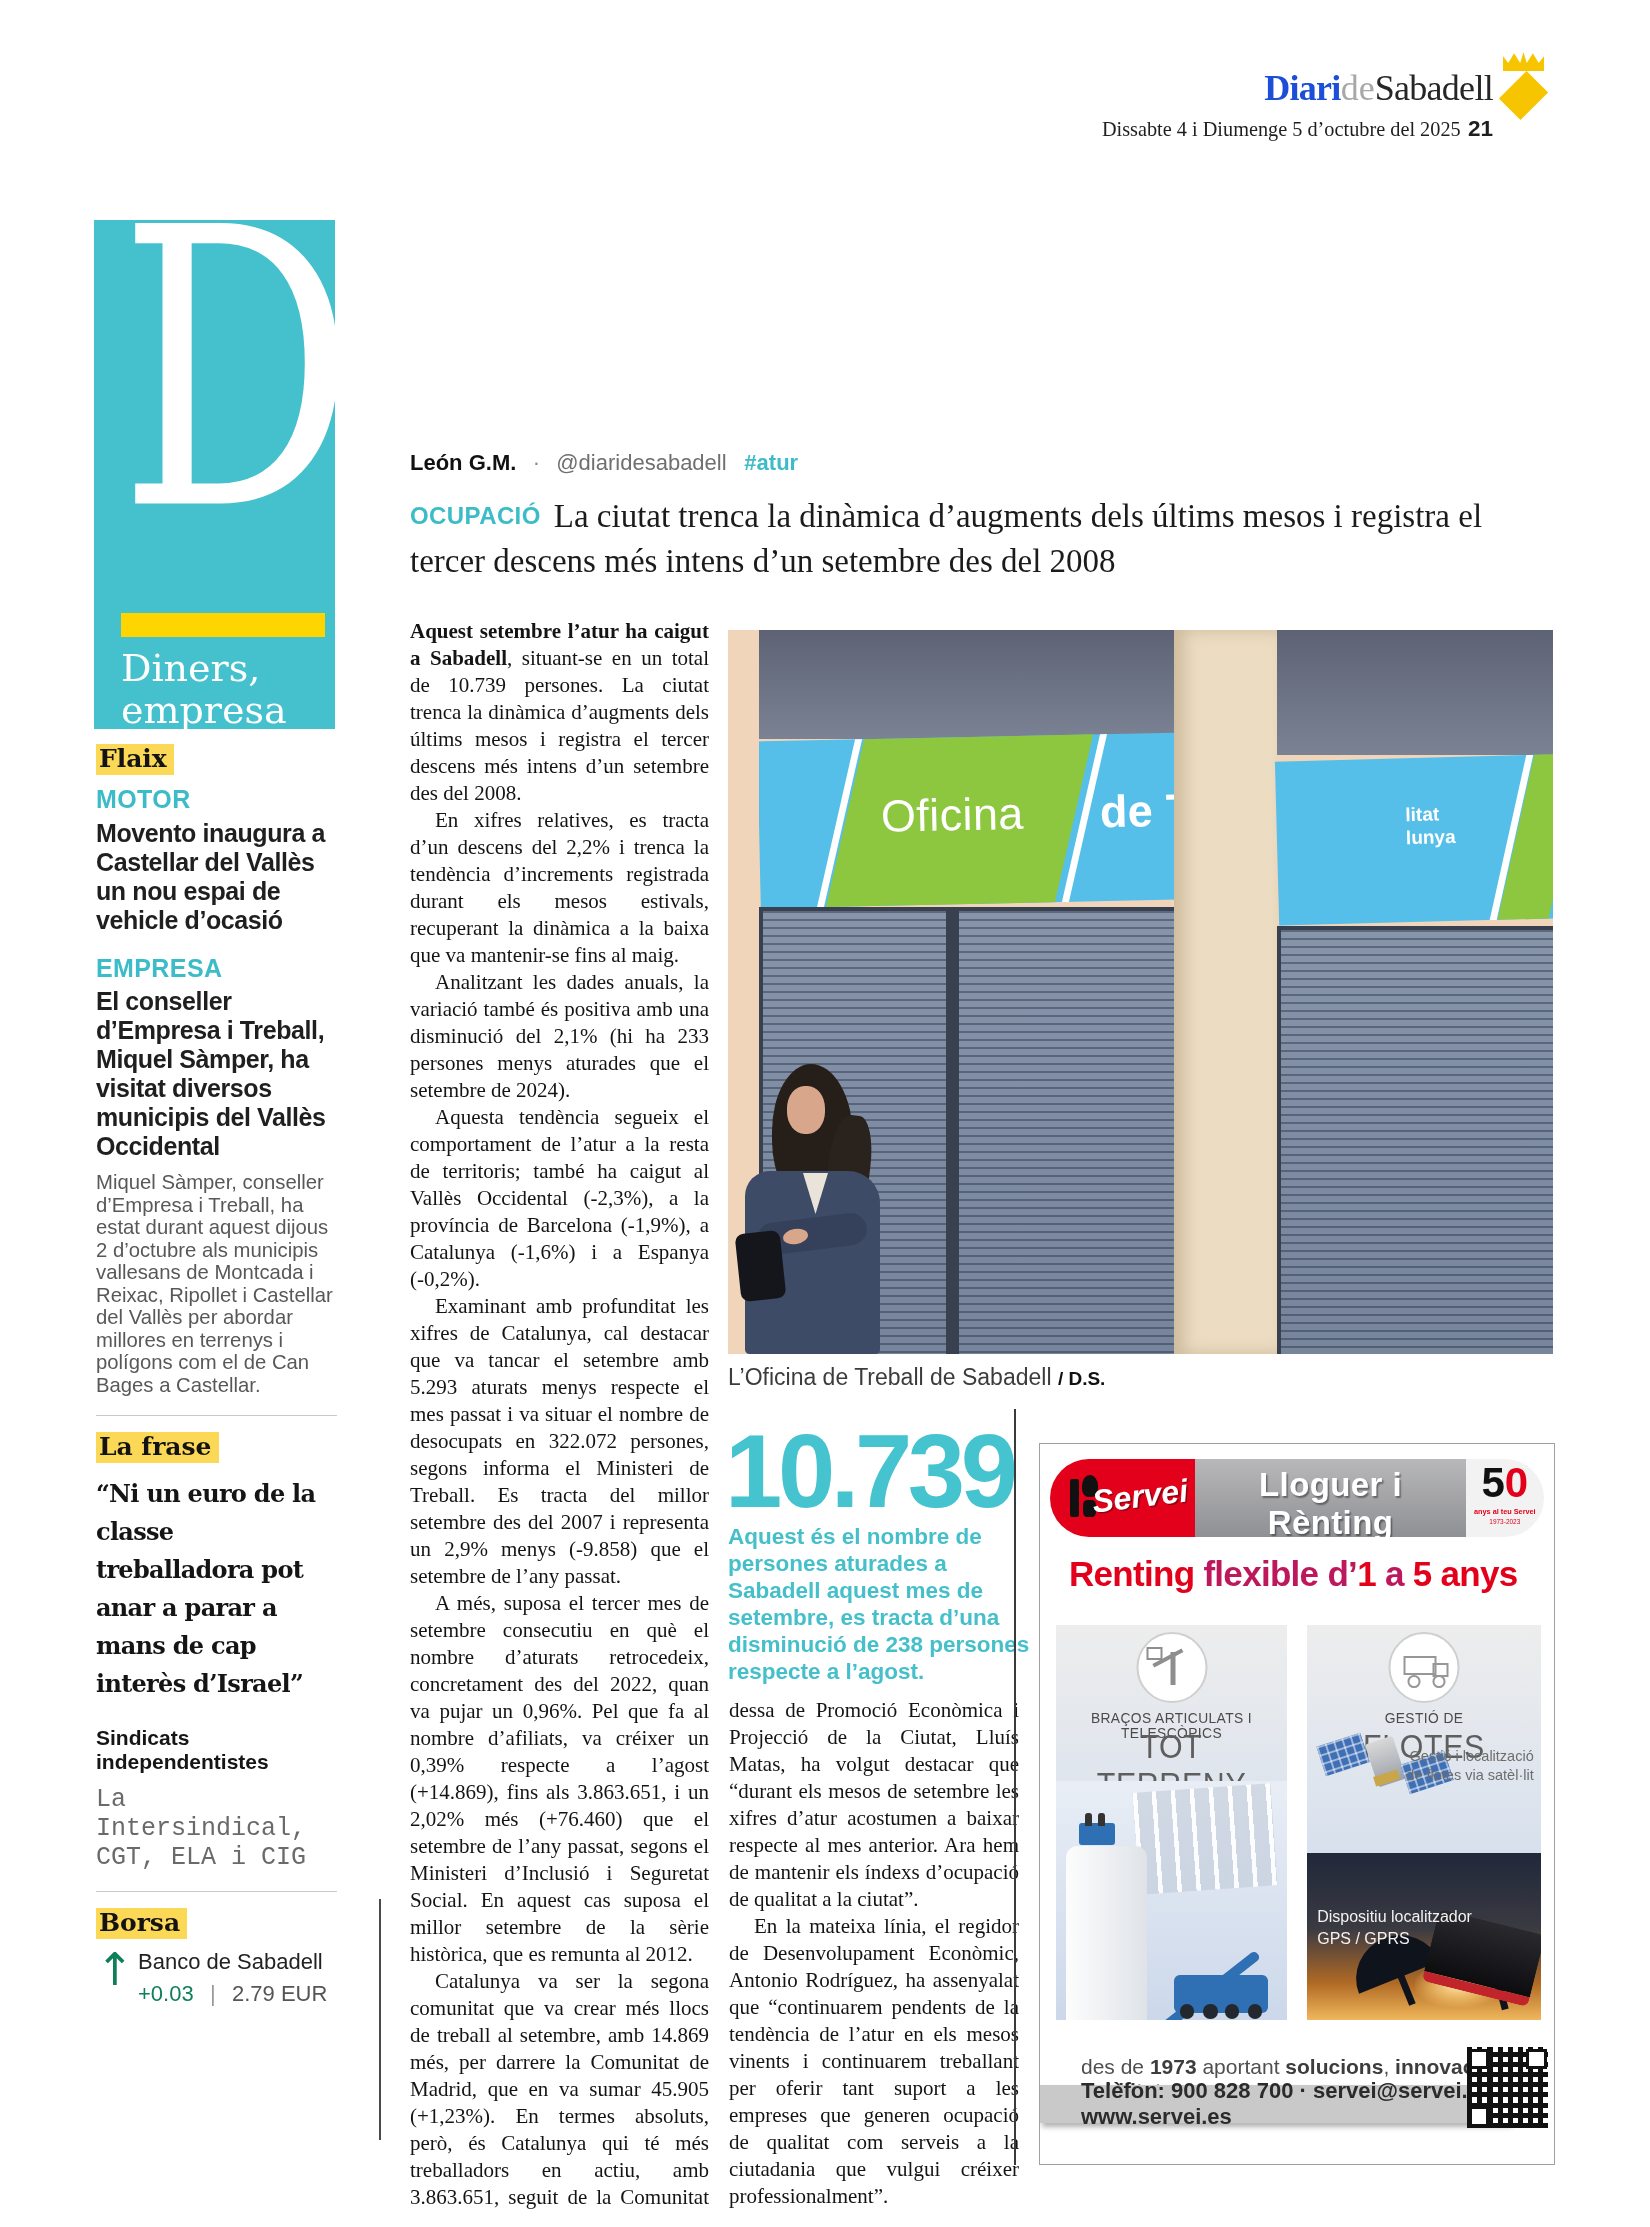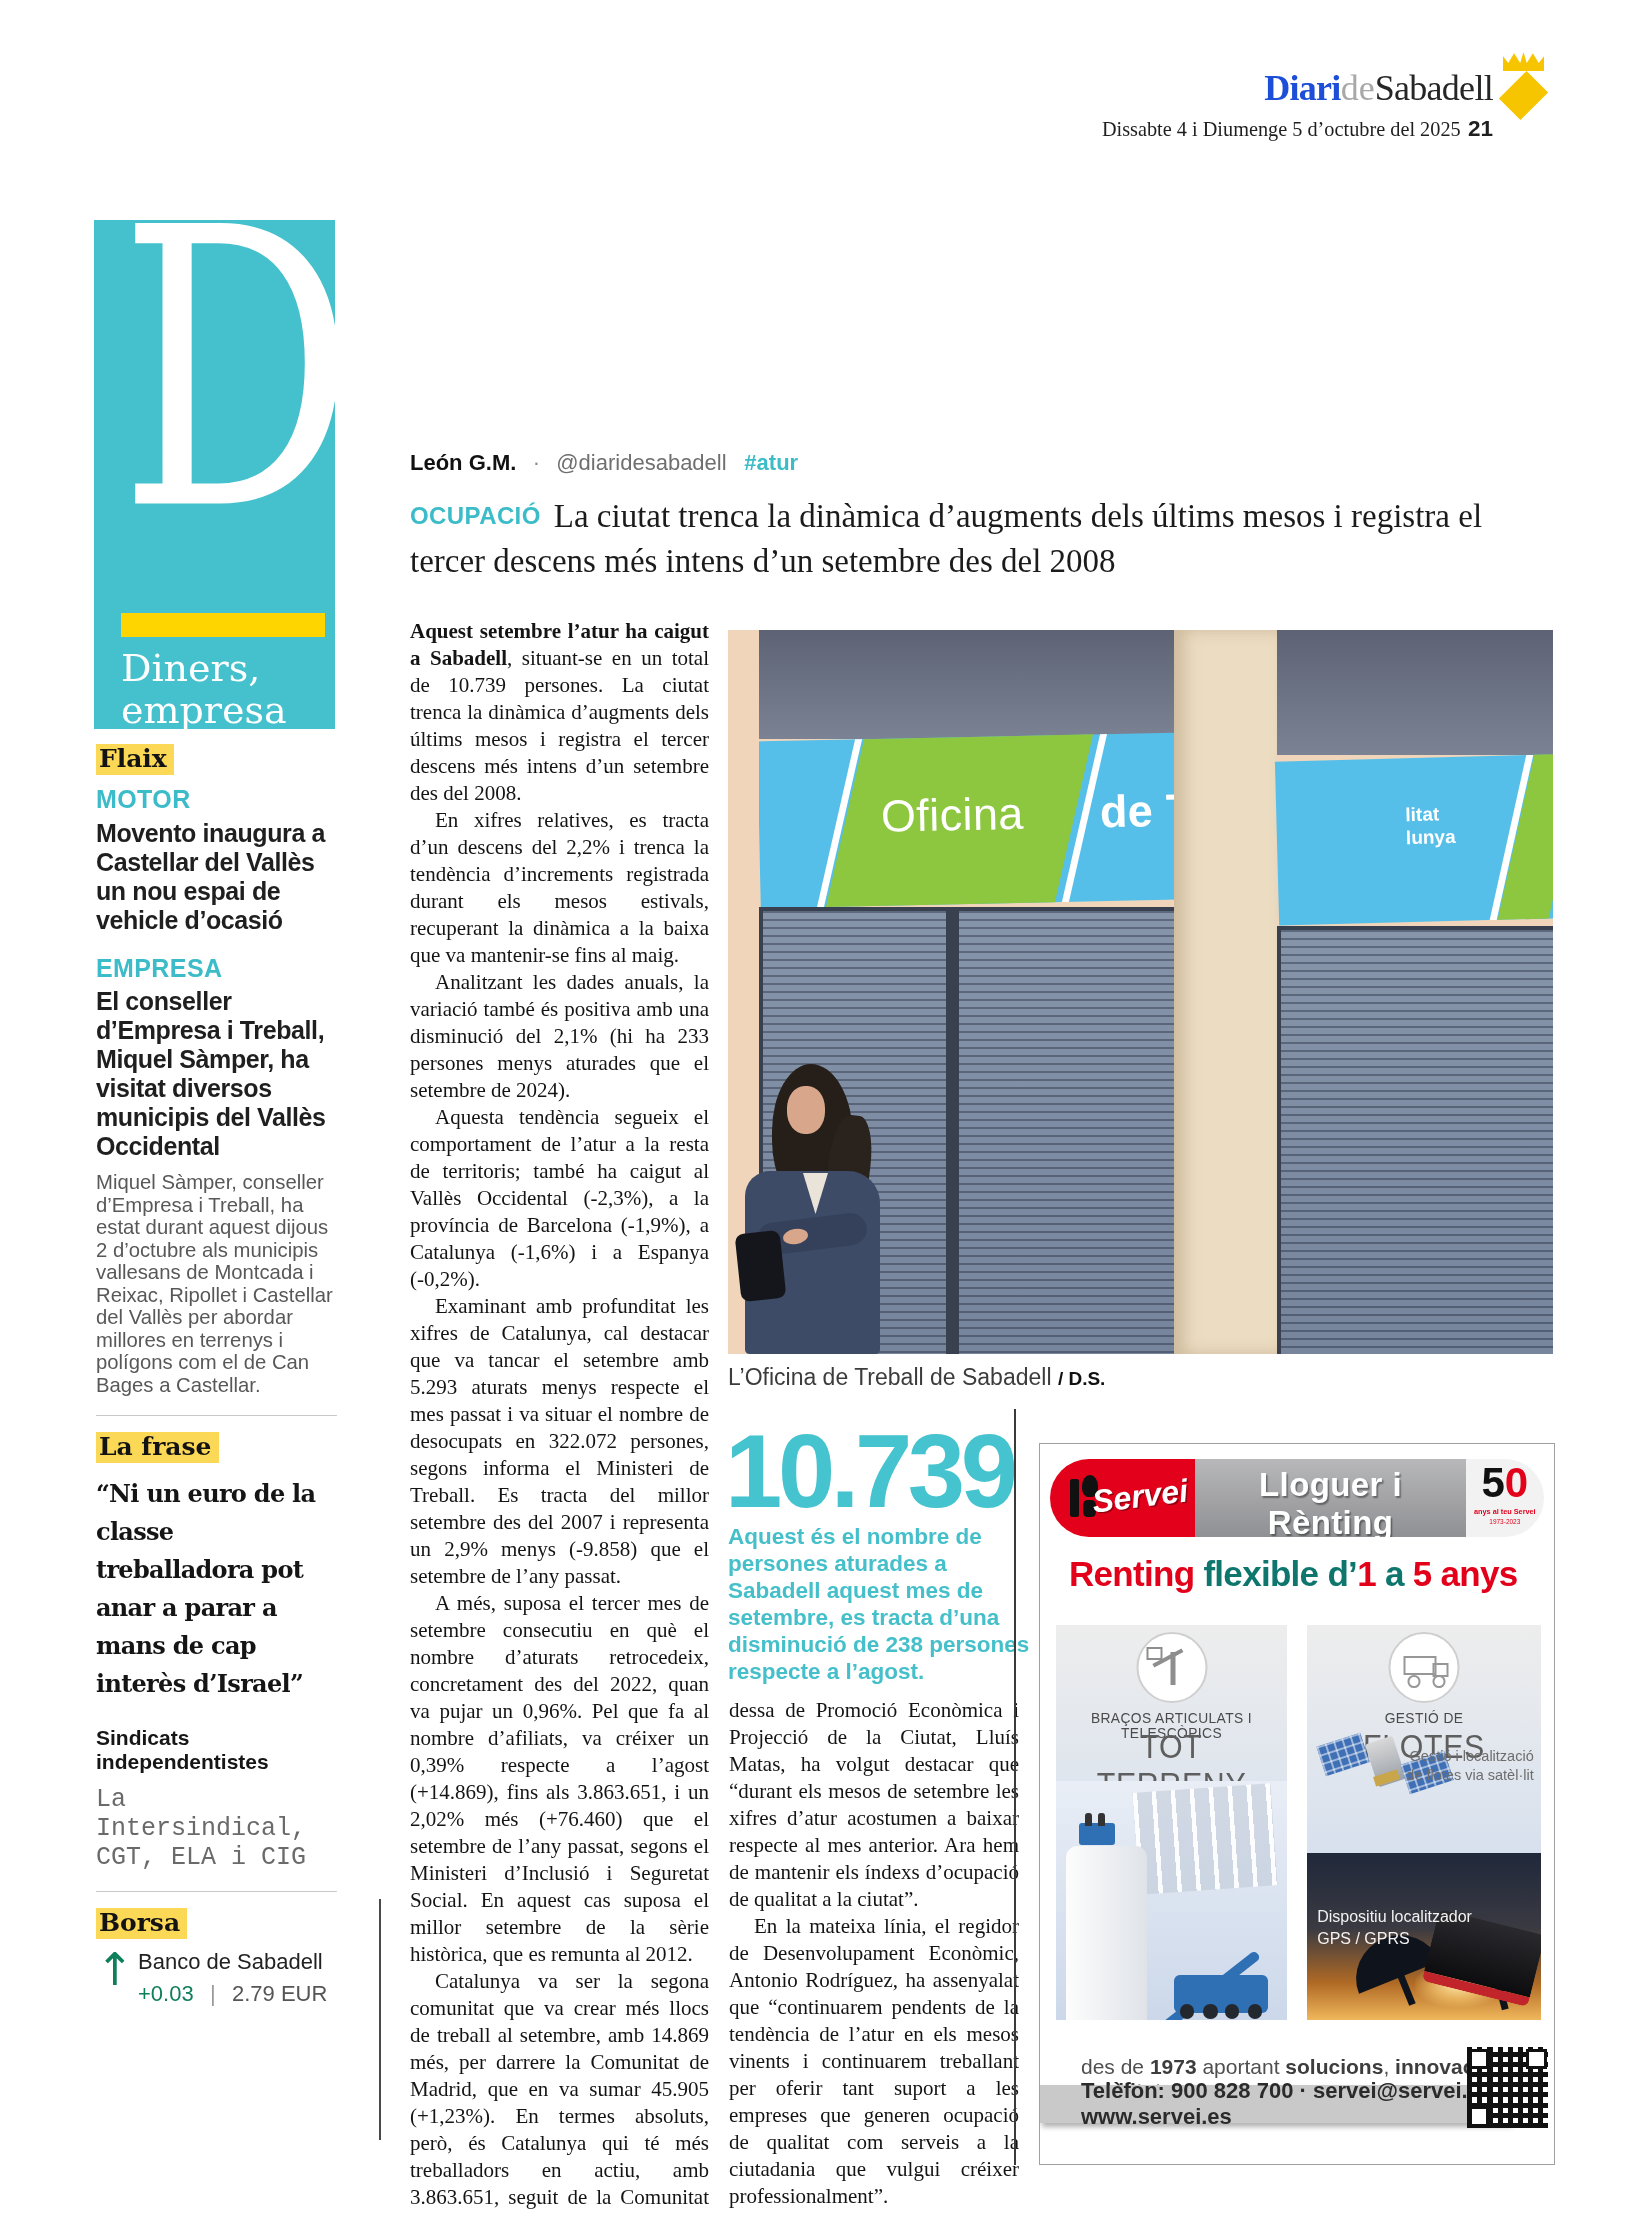--- a/index.html
+++ b/index.html
@@ -117,21 +117,21 @@
       font-size:32px;transform:rotate(-7deg);text-shadow:1.5px 1.5px 0 rgba(0,0,0,0.35);}
   .ad-gray{flex:1;background:linear-gradient(#b8b8ba,#8f9093);color:#fff;text-align:center;padding-top:7.3px;}
   .ad-gray .t1{font-size:33px;font-weight:700;text-shadow:1.5px 1.5px 1.5px rgba(0,0,0,0.4);letter-spacing:0.4px;}
   .ad-fifty{width:78px;background:#f2f2f2;text-align:center;position:relative;}
   .ad-fifty .f5{font-size:42px;font-weight:700;color:#111;}
   .ad-fifty .f0{font-size:42px;font-weight:700;color:#e2001a;}
   .ad-fifty .fs{position:absolute;left:0;right:0;top:48px;font-size:7.3px;color:#e2001a;font-weight:700;}
   .ad-fifty .fy{position:absolute;left:0;right:0;top:59px;font-size:6.5px;color:#e2001a;}
   .ad-renting{position:absolute;left:29px;top:110px;font-size:35px;font-weight:700;letter-spacing:-0.7px;}
   .ad-renting .red{color:#e2001a;}
-  .ad-renting .gry{color:#0f766e;}
+  .ad-renting .gry{color:#be185d;}
   .panel{position:absolute;top:181px;height:395px;background:linear-gradient(#ededed,#dde4ee 45%,#c2d3e8);overflow:hidden;}
   .panel.left{left:16px;width:231px;}
   .panel.right{left:267px;width:234px;}
   .pcirc{position:absolute;left:50%;top:7.3px;transform:translateX(-50%);width:67px;height:67px;background:#fff;
       border:2.2px solid #cfcfcf;border-radius:50%;}
   .pk{position:absolute;left:0;right:0;top:86px;text-align:center;font-size:13.8px;color:#4a4a4a;letter-spacing:0.4px;font-weight:400;}
   .pt{position:absolute;left:0;right:0;top:103px;text-align:center;font-size:33px;color:#5e5e5e;letter-spacing:0.7px;transform:scaleX(0.92);}
   
   .cr-mast{position:absolute;left:32px;top:17.4px;width:5.1px;height:33px;background:#8e8e8e;}
   .cr-arm{position:absolute;left:13px;top:22px;width:33px;height:4.4px;background:#8e8e8e;transform:rotate(-28deg);}

